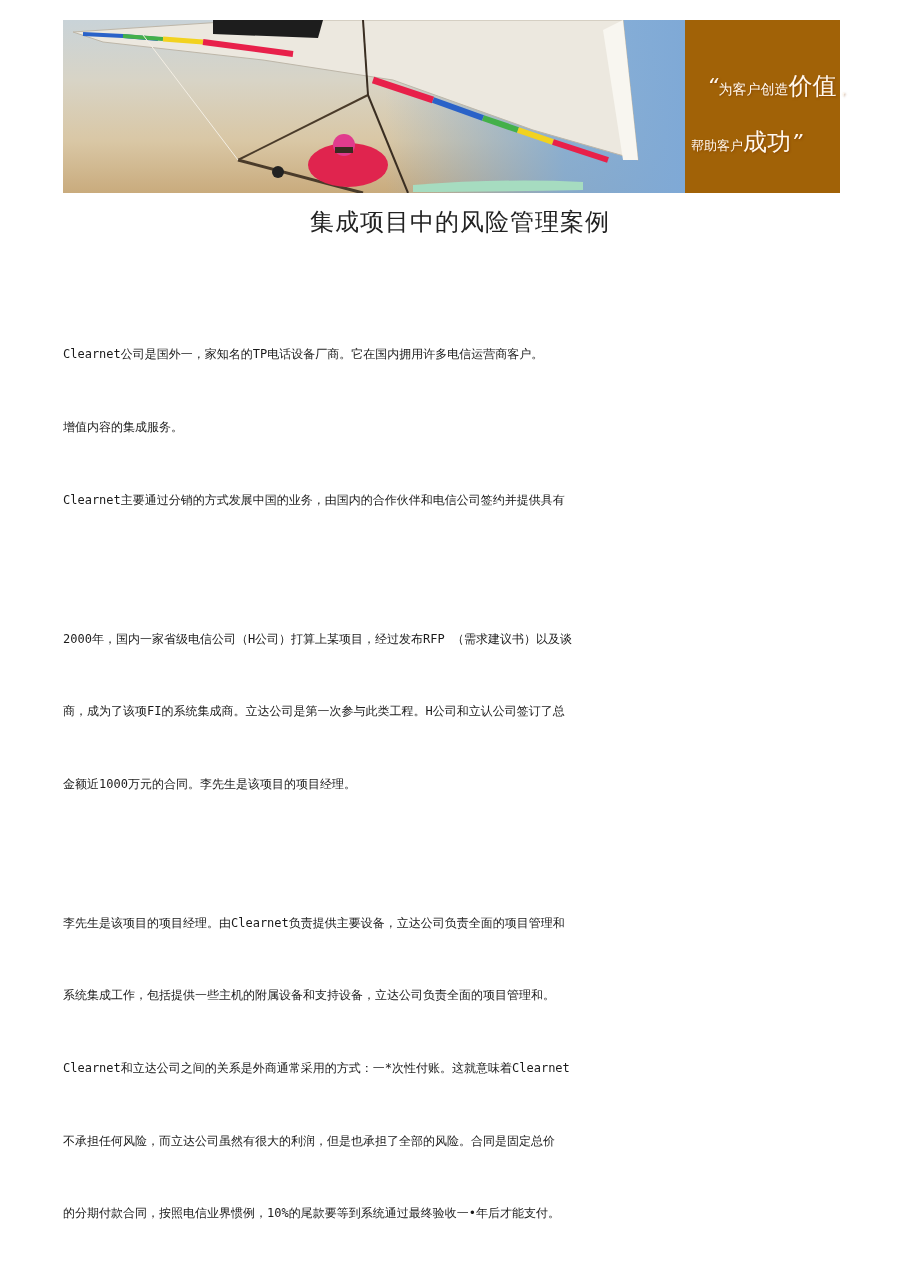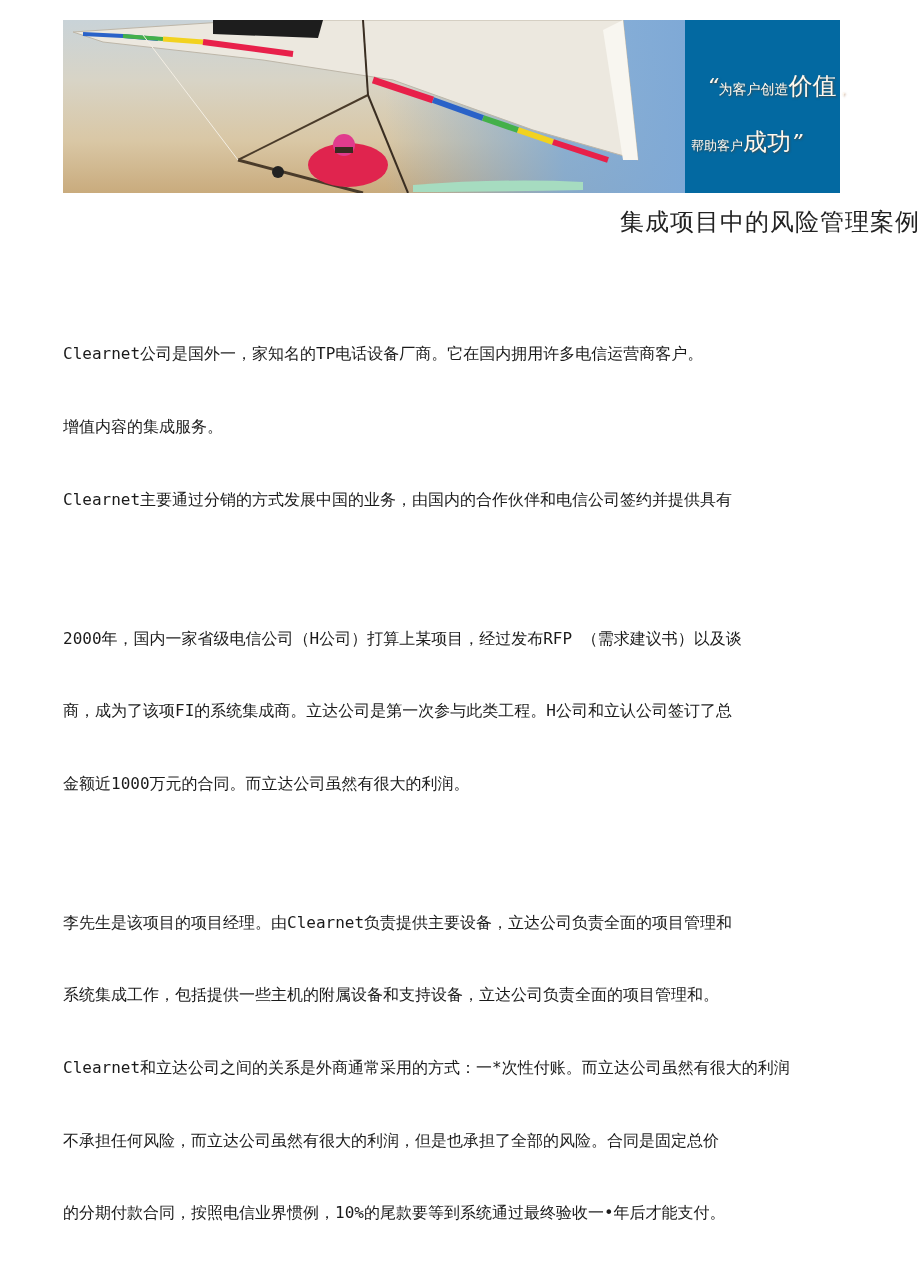--- a/index.html
+++ b/index.html
@@ -4,31 +4,31 @@
   <style>
     html, body { margin: 0; padding: 0; background: #ffffff; }
     body { width: 920px; height: 1282px; position: relative; overflow: hidden;
            font-family: "DejaVu Serif", "Liberation Serif", serif; color: #1a1a1a; }
     .banner { position: absolute; left: 63px; top: 20px; width: 803px; height: 173px; overflow: hidden; }
     .photo { position: absolute; left: 0; top: 0; width: 622px; height: 173px;
       background: linear-gradient(180deg, #c9d3d8 0%, #d8d4c6 35%, #d9c7a5 70%, #c9ab7d 100%); overflow: hidden; }
     .photo .sky-right { position: absolute; right: 0; top: 0; width: 300px; height: 173px;
       background: linear-gradient(90deg, rgba(160,195,225,0) 0%, rgba(125,170,215,0.85) 60%, #7fa9d6 100%); }
     .photo svg { position: absolute; left: 0; top: 0; }
-    .slogan { position: absolute; left: 622px; top: 0; width: 155px; height: 173px; background: #0369a1; }
+    .slogan { position: absolute; left: 622px; top: 0; width: 155px; height: 173px; background: #a16207; }
     .slogan .l1 { position: absolute; left: 22px; top: 50px; color: #fff8ee; font-family: "DejaVu Sans", sans-serif;
       font-size: 14px; text-shadow: 1px 1px 2px rgba(120,50,0,0.5); white-space: nowrap; }
     .slogan .l1 .big, .slogan .l2 .big { font-size: 24px; }
     .slogan .l2 { position: absolute; left: 6px; top: 106px; color: #fff8ee; font-family: "DejaVu Sans", sans-serif;
       font-size: 13px; text-shadow: 1px 1px 2px rgba(120,50,0,0.5); white-space: nowrap; }
     .q { font-size: 22px; font-style: italic; }
-    .title { position: absolute; top: 206px; left: 0; width: 920px; text-align: right; font-size: 24px;
+    .title { position: absolute; top: 206px; left: 0; width: 920px; text-align: center; font-size: 24px;
       letter-spacing: 1px; font-family: "DejaVu Serif", "Liberation Serif", serif; color: #222; }
     .content { position: absolute; left: 63px; top: 294px; width: 790px; }
-    .para { margin: 0 0 18px 0; font-size: 16px; line-height: 24.2px;
+    .para { margin: 0 0 18px 0; font-size: 12px; line-height: 24.2px;
       font-family: "DejaVu Sans Mono", "Liberation Mono", monospace; color: #1a1a1a; white-space: pre-wrap; }
     .para .ln { display: block; white-space: nowrap; }
   </style>
 </head>
 <body>
 
 <div class="banner">
   <div class="photo">
     <div class="sky-right"></div>
     <svg width="622" height="173" viewBox="0 0 622 173">
@@ -76,23 +76,23 @@
 
 <div class="content">
   <p class="para">
     <span class="ln">Clearnet公司是国外一，家知名的TP电话设备厂商。它在国内拥用许多电信运营商客户。</span>
     <span class="ln">增值内容的集成服务。</span>
     <span class="ln">Clearnet主要通过分销的方式发展中国的业务，由国内的合作伙伴和电信公司签约并提供具有</span>
   </p>
   <p class="para">
     <span class="ln">2000年，国内一家省级电信公司（H公司）打算上某项目，经过发布RFP （需求建议书）以及谈</span>
     <span class="ln">商，成为了该项FI的系统集成商。立达公司是第一次参与此类工程。H公司和立认公司签订了总</span>
-    <span class="ln">金额近1000万元的合同。而立达公司虽然有很大的利润。</span>
+    <span class="ln">金额近1000万元的合同。李先生是该项目的项目经理。</span>
   </p>
   <p class="para">
     <span class="ln">李先生是该项目的项目经理。由Clearnet负责提供主要设备，立达公司负责全面的项目管理和</span>
     <span class="ln">系统集成工作，包括提供一些主机的附属设备和支持设备，立达公司负责全面的项目管理和。</span>
-    <span class="ln">Clearnet和立达公司之间的关系是外商通常采用的方式：一*次性付账。而立达公司虽然有很大的利润</span>
+    <span class="ln">Clearnet和立达公司之间的关系是外商通常采用的方式：一*次性付账。这就意味着Clearnet</span>
     <span class="ln">不承担任何风险，而立达公司虽然有很大的利润，但是也承担了全部的风险。合同是固定总价</span>
     <span class="ln">的分期付款合同，按照电信业界惯例，10%的尾款要等到系统通过最终验收一•年后才能支付。</span>
   </p>
 
 </div>
 
 </body></html>

